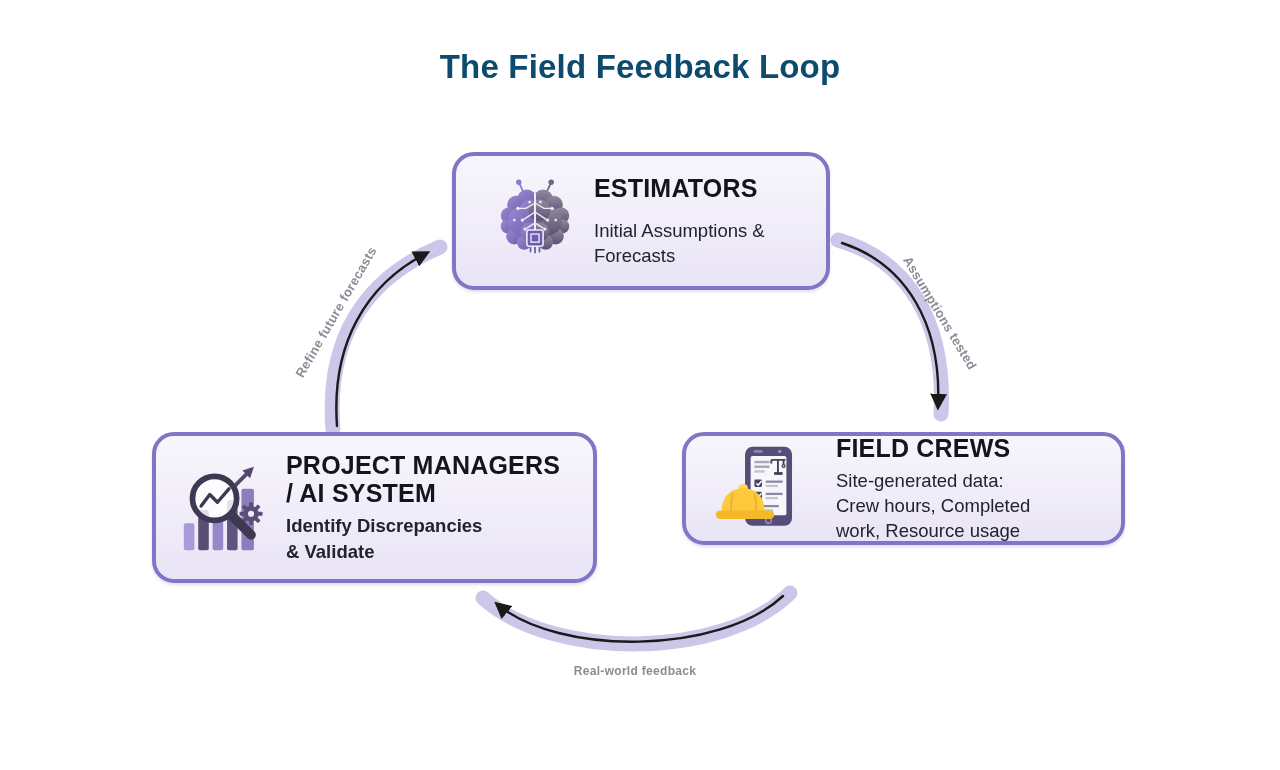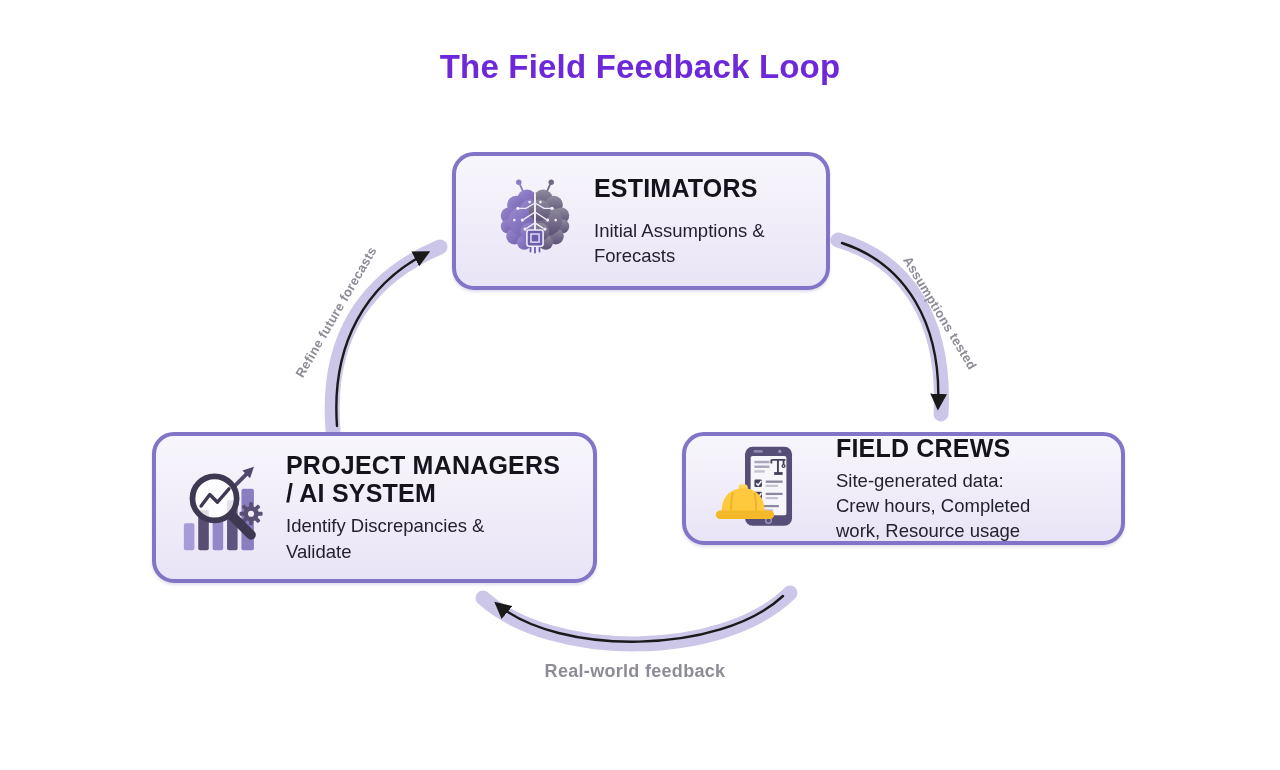--- a/index.html
+++ b/index.html
@@ -3,21 +3,21 @@
 <meta charset="utf-8">
 <style>
   html,body { margin:0; padding:0; background:#ffffff; }
   .canvas {
     position:relative; width:1280px; height:770px; overflow:hidden;
     background:#ffffff;
     font-family:"Liberation Sans", sans-serif;
   }
   .title {
     position:absolute; left:0; top:48px; width:1280px;
-    text-align:center; font-size:33px; font-weight:700; color:#6d28d9;
+    text-align:center; font-size:33px; font-weight:700; color:#0c4a6e;
     letter-spacing:.2px;
   }
   svg.arrows { position:absolute; left:0; top:0; }
   .band { fill:none; stroke:#CCC6E8; stroke-width:15; stroke-linecap:round; }
   .aline { fill:none; stroke:#1A1A1A; stroke-width:2.4; stroke-linecap:round; }
 
   .node {
     position:absolute; box-sizing:border-box;
     border:4px solid #8274C6; border-radius:22px;
     background:linear-gradient(180deg,#F8F6FC 0%, #E9E4F6 100%);
@@ -31,30 +31,30 @@
   .node .nicon { flex:0 0 auto; line-height:0; }
   .node h2 {
     margin:0 0 6px 0; font-size:25px; font-weight:700; color:#15131E;
     line-height:1.12; letter-spacing:.2px;
   }
   .node p {
     margin:0; font-size:18.5px; color:#24222E; line-height:1.36;
   }
   #node-estimators p { max-width:200px;margin-top:16px; }
   #node-project-managers h2 { max-width:285px; }
-  #node-project-managers p { max-width:205px; }
+  #node-project-managers p { max-width:205px;font-weight:bold; }
   #node-field-crews p { max-width:208px; }
 
   .arc-label {
     position:absolute; white-space:nowrap;
     font-size:13px; font-weight:600; color:#8E8B97; letter-spacing:.3px;
   }
   #label-assumptions { left:940px; top:313px; transform:translate(-50%,-50%) rotate(59deg); }
   #label-refine { left:336px; top:312px; transform:translate(-50%,-50%) rotate(-60deg); }
-  #label-realworld { left:635px; top:671px; transform:translate(-50%,-50%); font-weight:700; font-size:18px; }
+  #label-realworld { left:635px; top:671px; transform:translate(-50%,-50%); font-weight:700; font-size:12px; }
 </style>
 </head>
 <body>
 
 <div class="canvas">
 
   <div class="title">The Field Feedback Loop</div>
 
   <svg class="arrows" width="1280" height="770" viewBox="0 0 1280 770">
     <defs>

